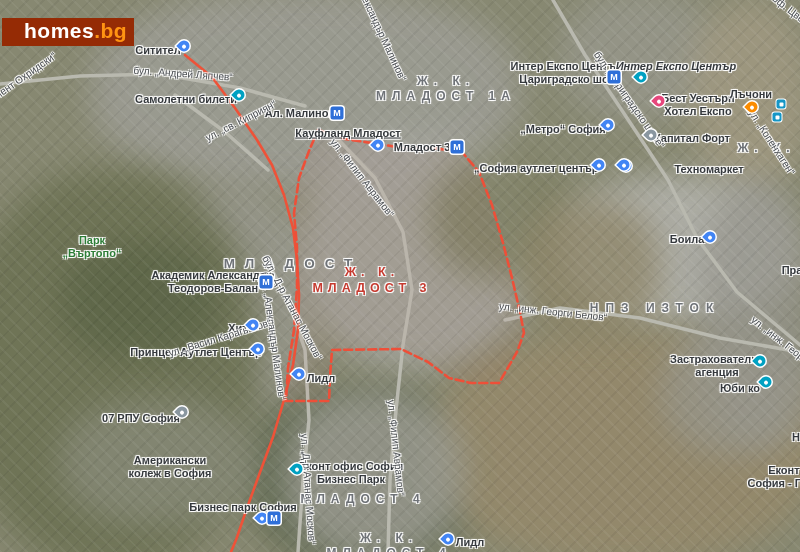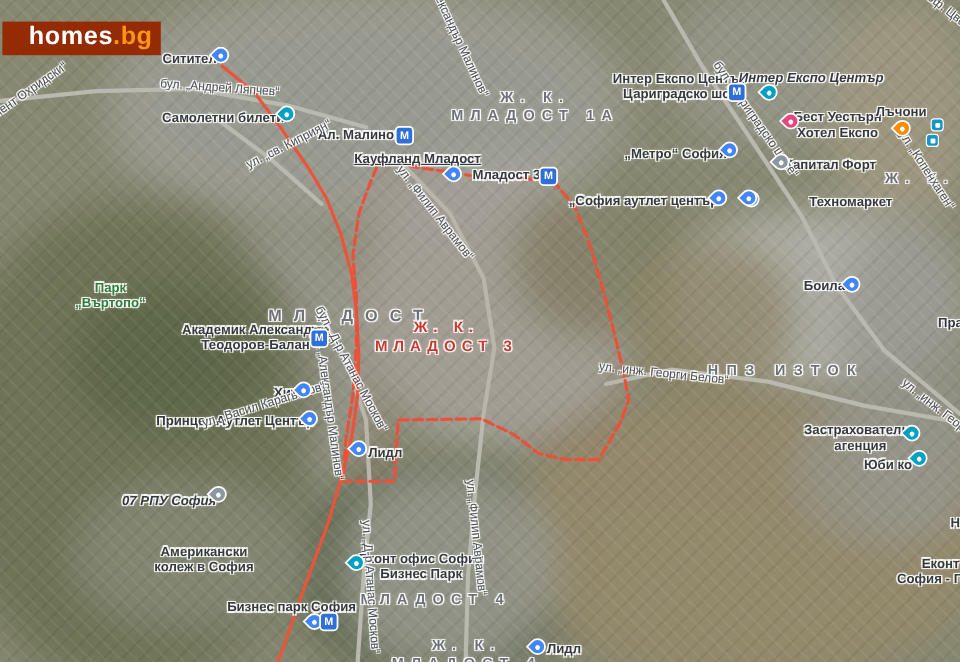--- a/index.html
+++ b/index.html
@@ -153,21 +153,21 @@
       <div>Академик Александър</div>
       <div>Теодоров-Балан</div>
     </div>
     <div class="lbl place" style="left: 717px; top: 366px;">
       <div>Застрахователна</div>
       <div>агенция</div>
     </div>
     <div class="lbl place" style="left: 740px; top: 388px;">
       <div>Юби ко</div>
     </div>
-    <div class="lbl place" style="left: 141px; top: 418px; font-style: italic;">
+    <div class="lbl place" style="left: 141px; top: 418px;">
       <div>07 РПУ София</div>
     </div>
     <div class="lbl place" style="left: 170px; top: 467px;">
       <div>Американски</div>
       <div>колеж в София</div>
     </div>
     <div class="lbl place" style="left: 238px; top: 328px;">
       <div>Хит</div>
     </div>
     <div class="lbl place" style="left: 196px; top: 352px;">

